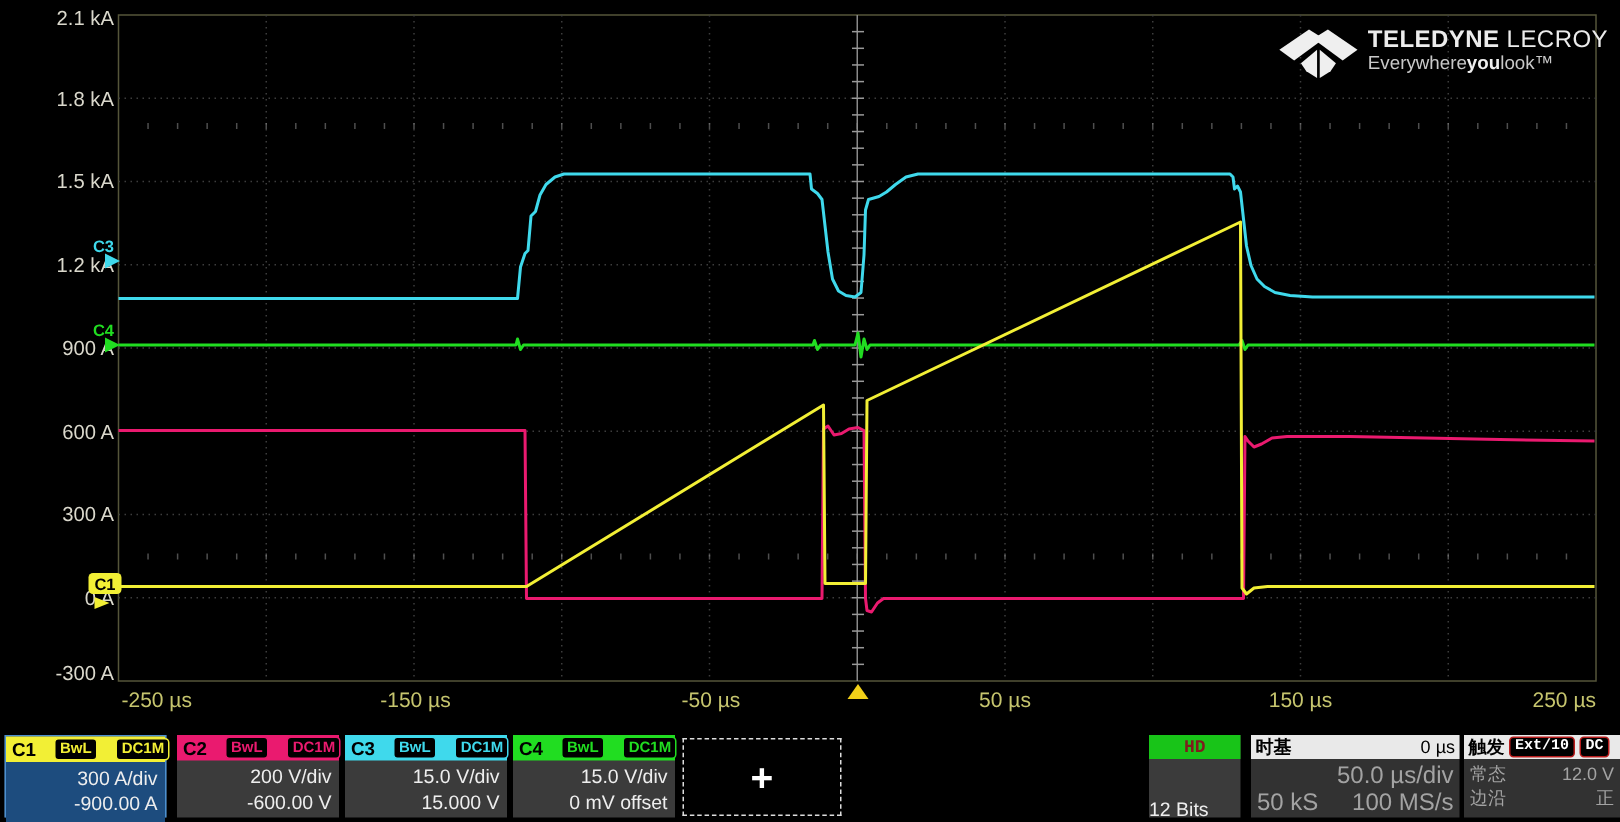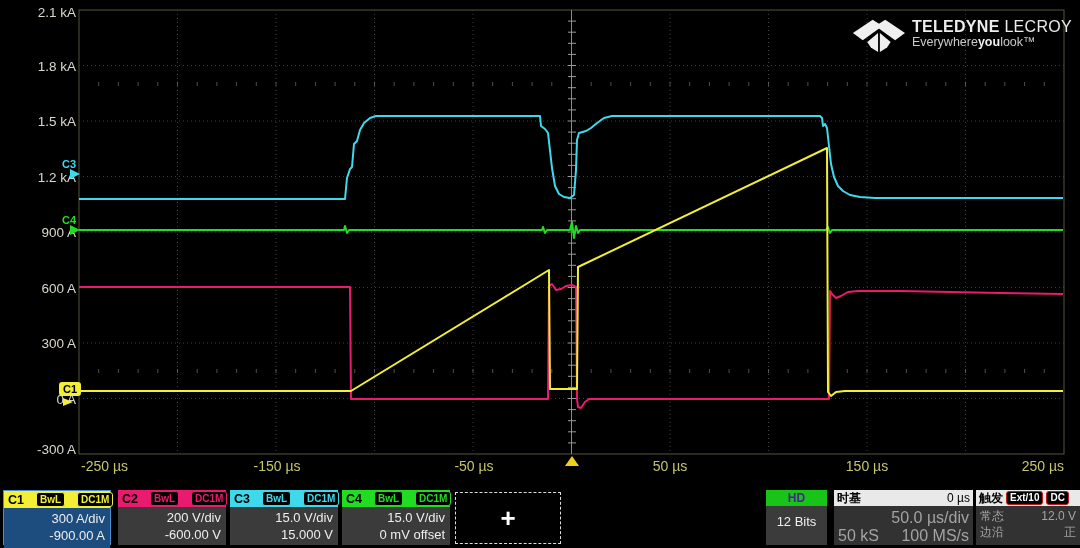--- a/index.html
+++ b/index.html
@@ -24,30 +24,30 @@
   .chbox .bd{height:38px;text-align:right;padding:2px 5px 0 0;color:#eee;font-size:13px;line-height:17px;}
   .chbox.sel{border:1px solid #4a8fd0;}
   .chbox.sel .bd{background:#1d4c7e;}
   .addbox{position:absolute;left:455px;top:492px;width:104px;height:50px;background:#000;
           border:1px dashed #ddd;display:flex;align-items:center;justify-content:center;
           color:#fff;font-size:26px;font-weight:bold;}
   .infobox .hd{height:16px;display:flex;align-items:center;padding:0 3px;}
   .infobox .hd .ttl{font-weight:bold;font-size:12px;}
   #hd-box{left:766px;width:61px;}
   #hd-box .hd{background:#18c418;justify-content:center;}
-  #hd-box .hd .ttl{color:#4c1d95;}
-  #hd-box .bd{color:#eee;font-size:13px;text-align:center;padding-top:8px;}
+  #hd-box .hd .ttl{color:#7f1d1d;font-family:Liberation Mono, monospace;}
+  #hd-box .bd{color:#eee;font-size:13px;padding-top:26px;}
   #tb-box{left:834px;width:139px;background:#323232;}
   #tb-box .hd{background:#e9e9e9;color:#000;}
   #tb-box .hd .val{margin-left:auto;font-size:12px;}
   #tb-box .bd{color:#a3a3a3;font-size:16px;padding:3px 4px 0 4px;}
   #tb-box .r1{text-align:right;}
   #tb-box .r2{display:flex;} #tb-box .r2 .right{margin-left:auto;}
   #tr-box{left:976px;width:104px;background:#323232;}
-  #tr-box .hd{background:#e9e9e9;color:#000;}
+  #tr-box .hd{background:#e9e9e9;color:#000;font-family:Liberation Mono, monospace;}
   #tr-box .tbadge{background:#000;color:#fff;border:1px solid #b91c1c;border-radius:3px;
                   font-size:10px;font-weight:bold;padding:0 3px;margin-left:3px;line-height:12px;}
   #tr-box .bd{color:#a3a3a3;font-size:12px;padding:2px 4px 0 4px;}
   #tr-box .row{display:flex;line-height:16px;} #tr-box .row .right{margin-left:auto;}
 </style>
 </head>
 <body>
 
 <div id="screen">
   <svg id="scope-svg" width="1080" height="548">

